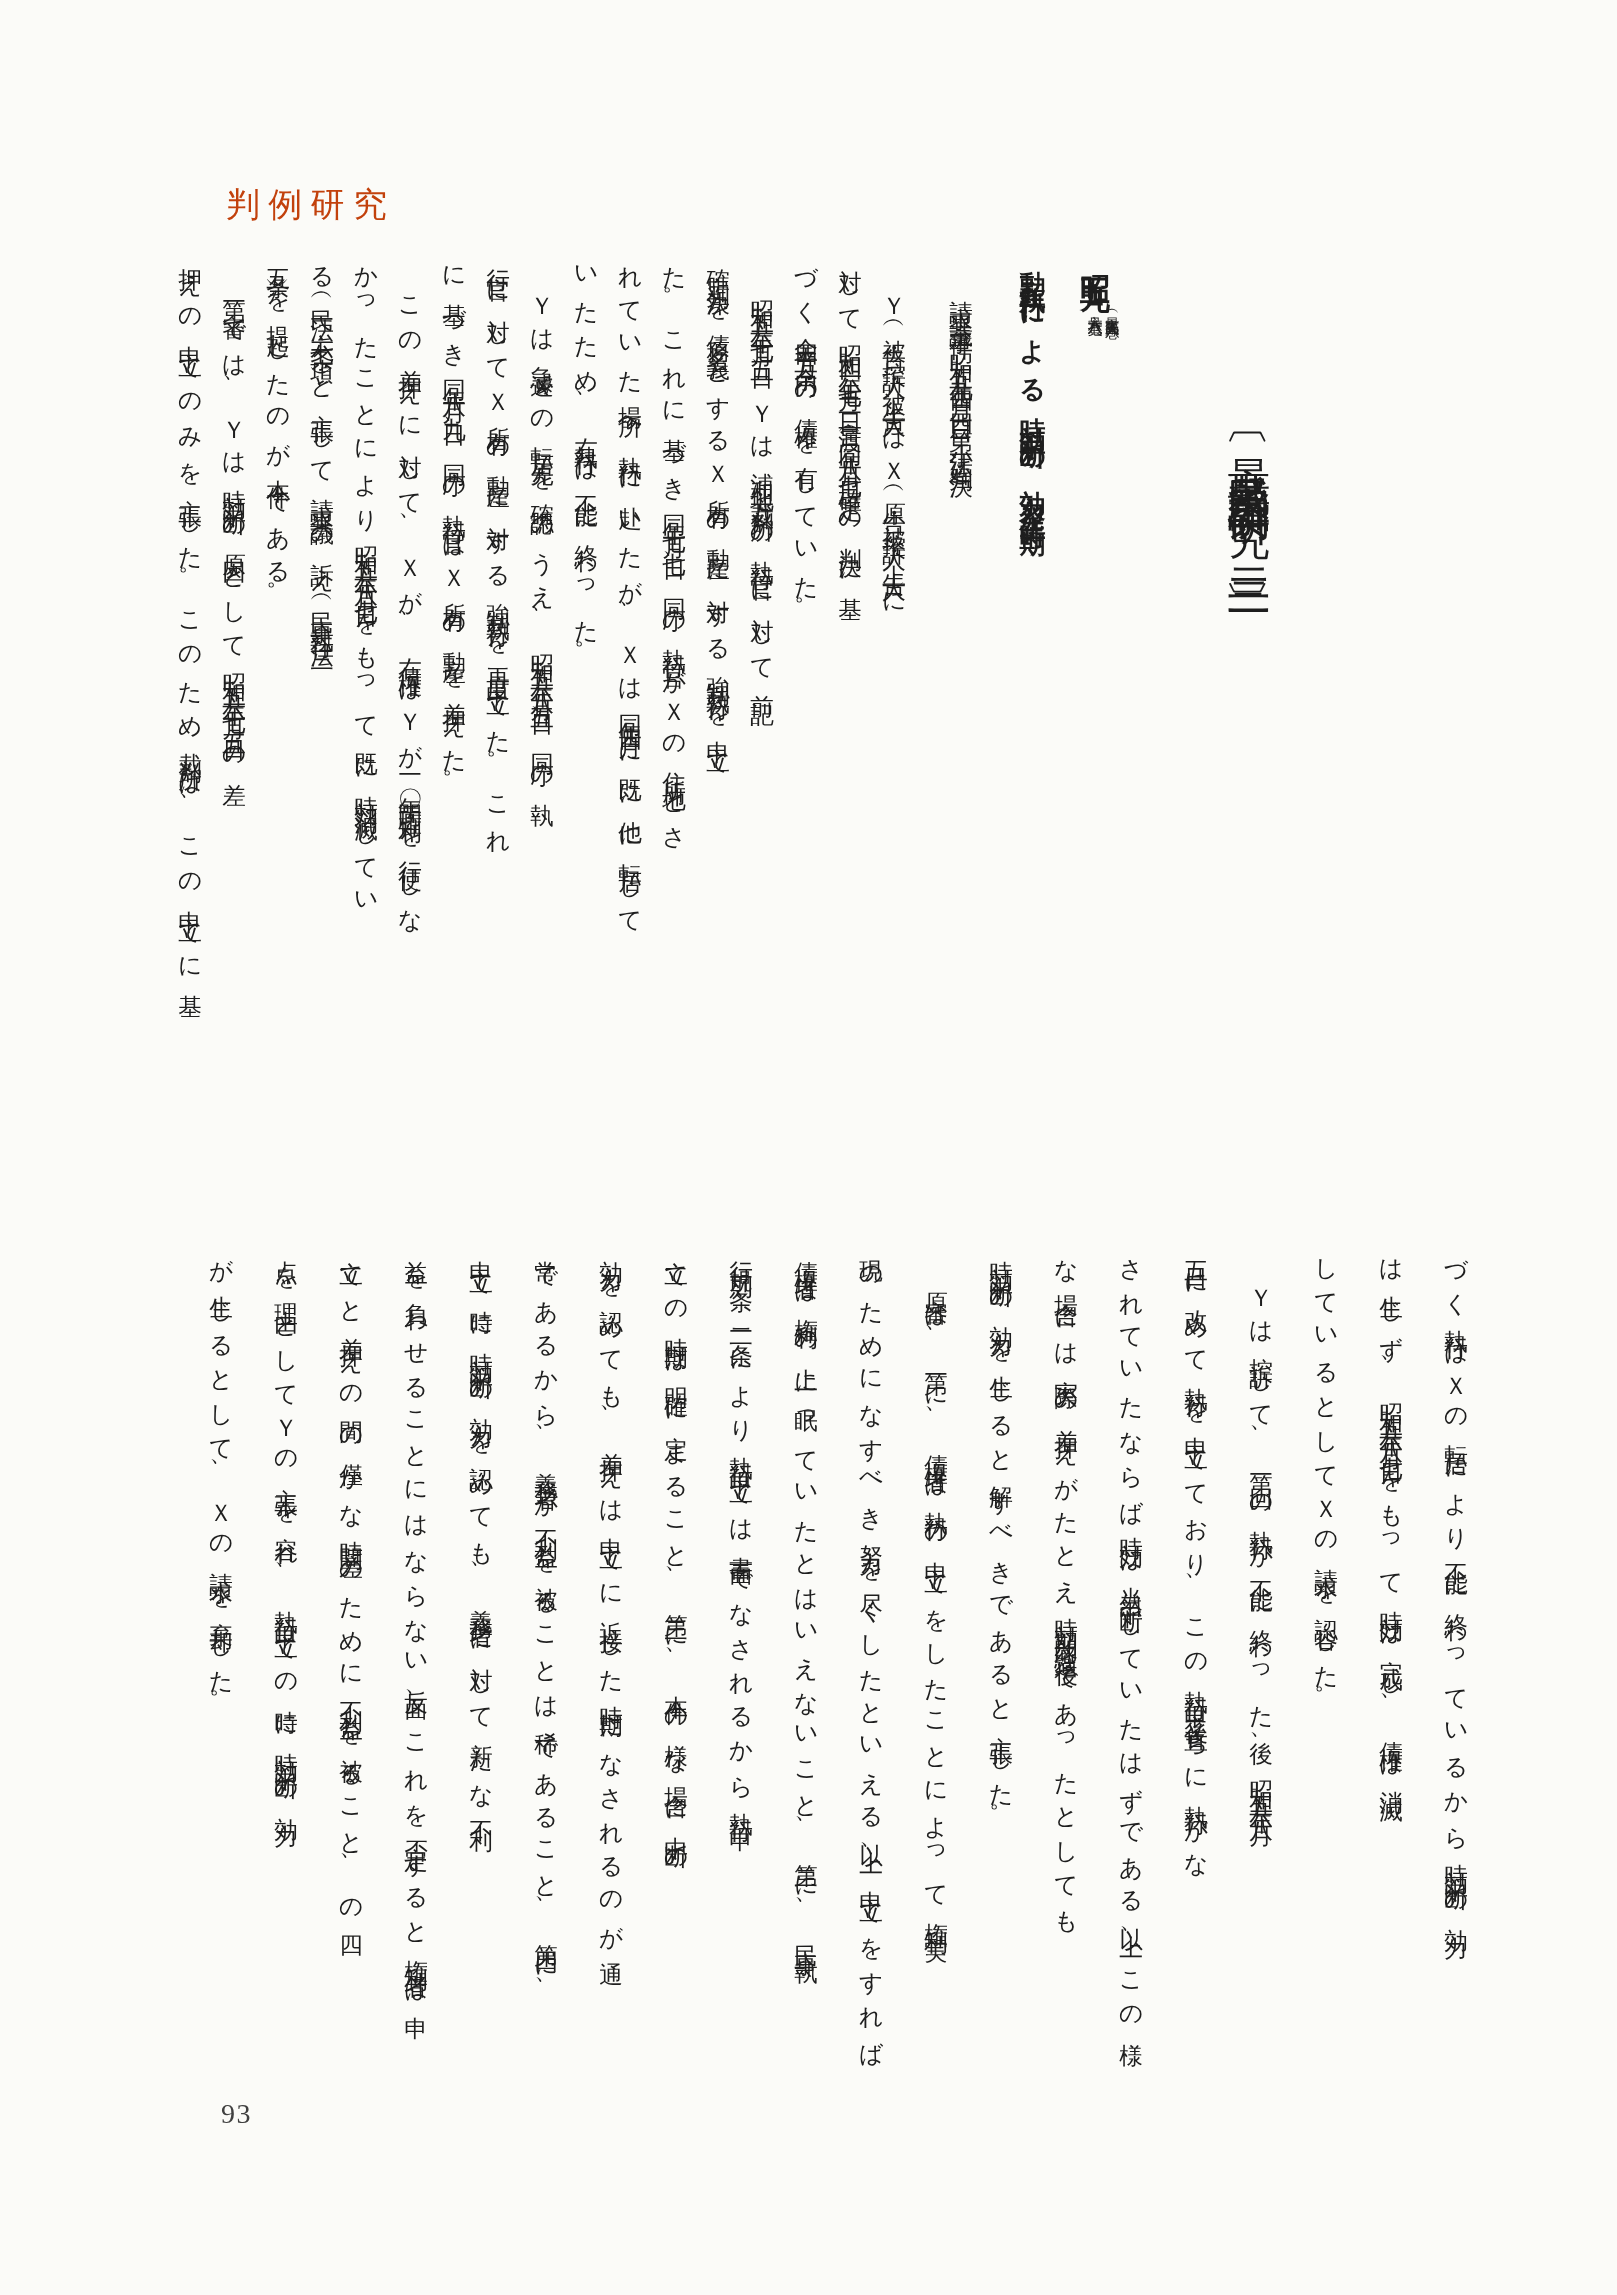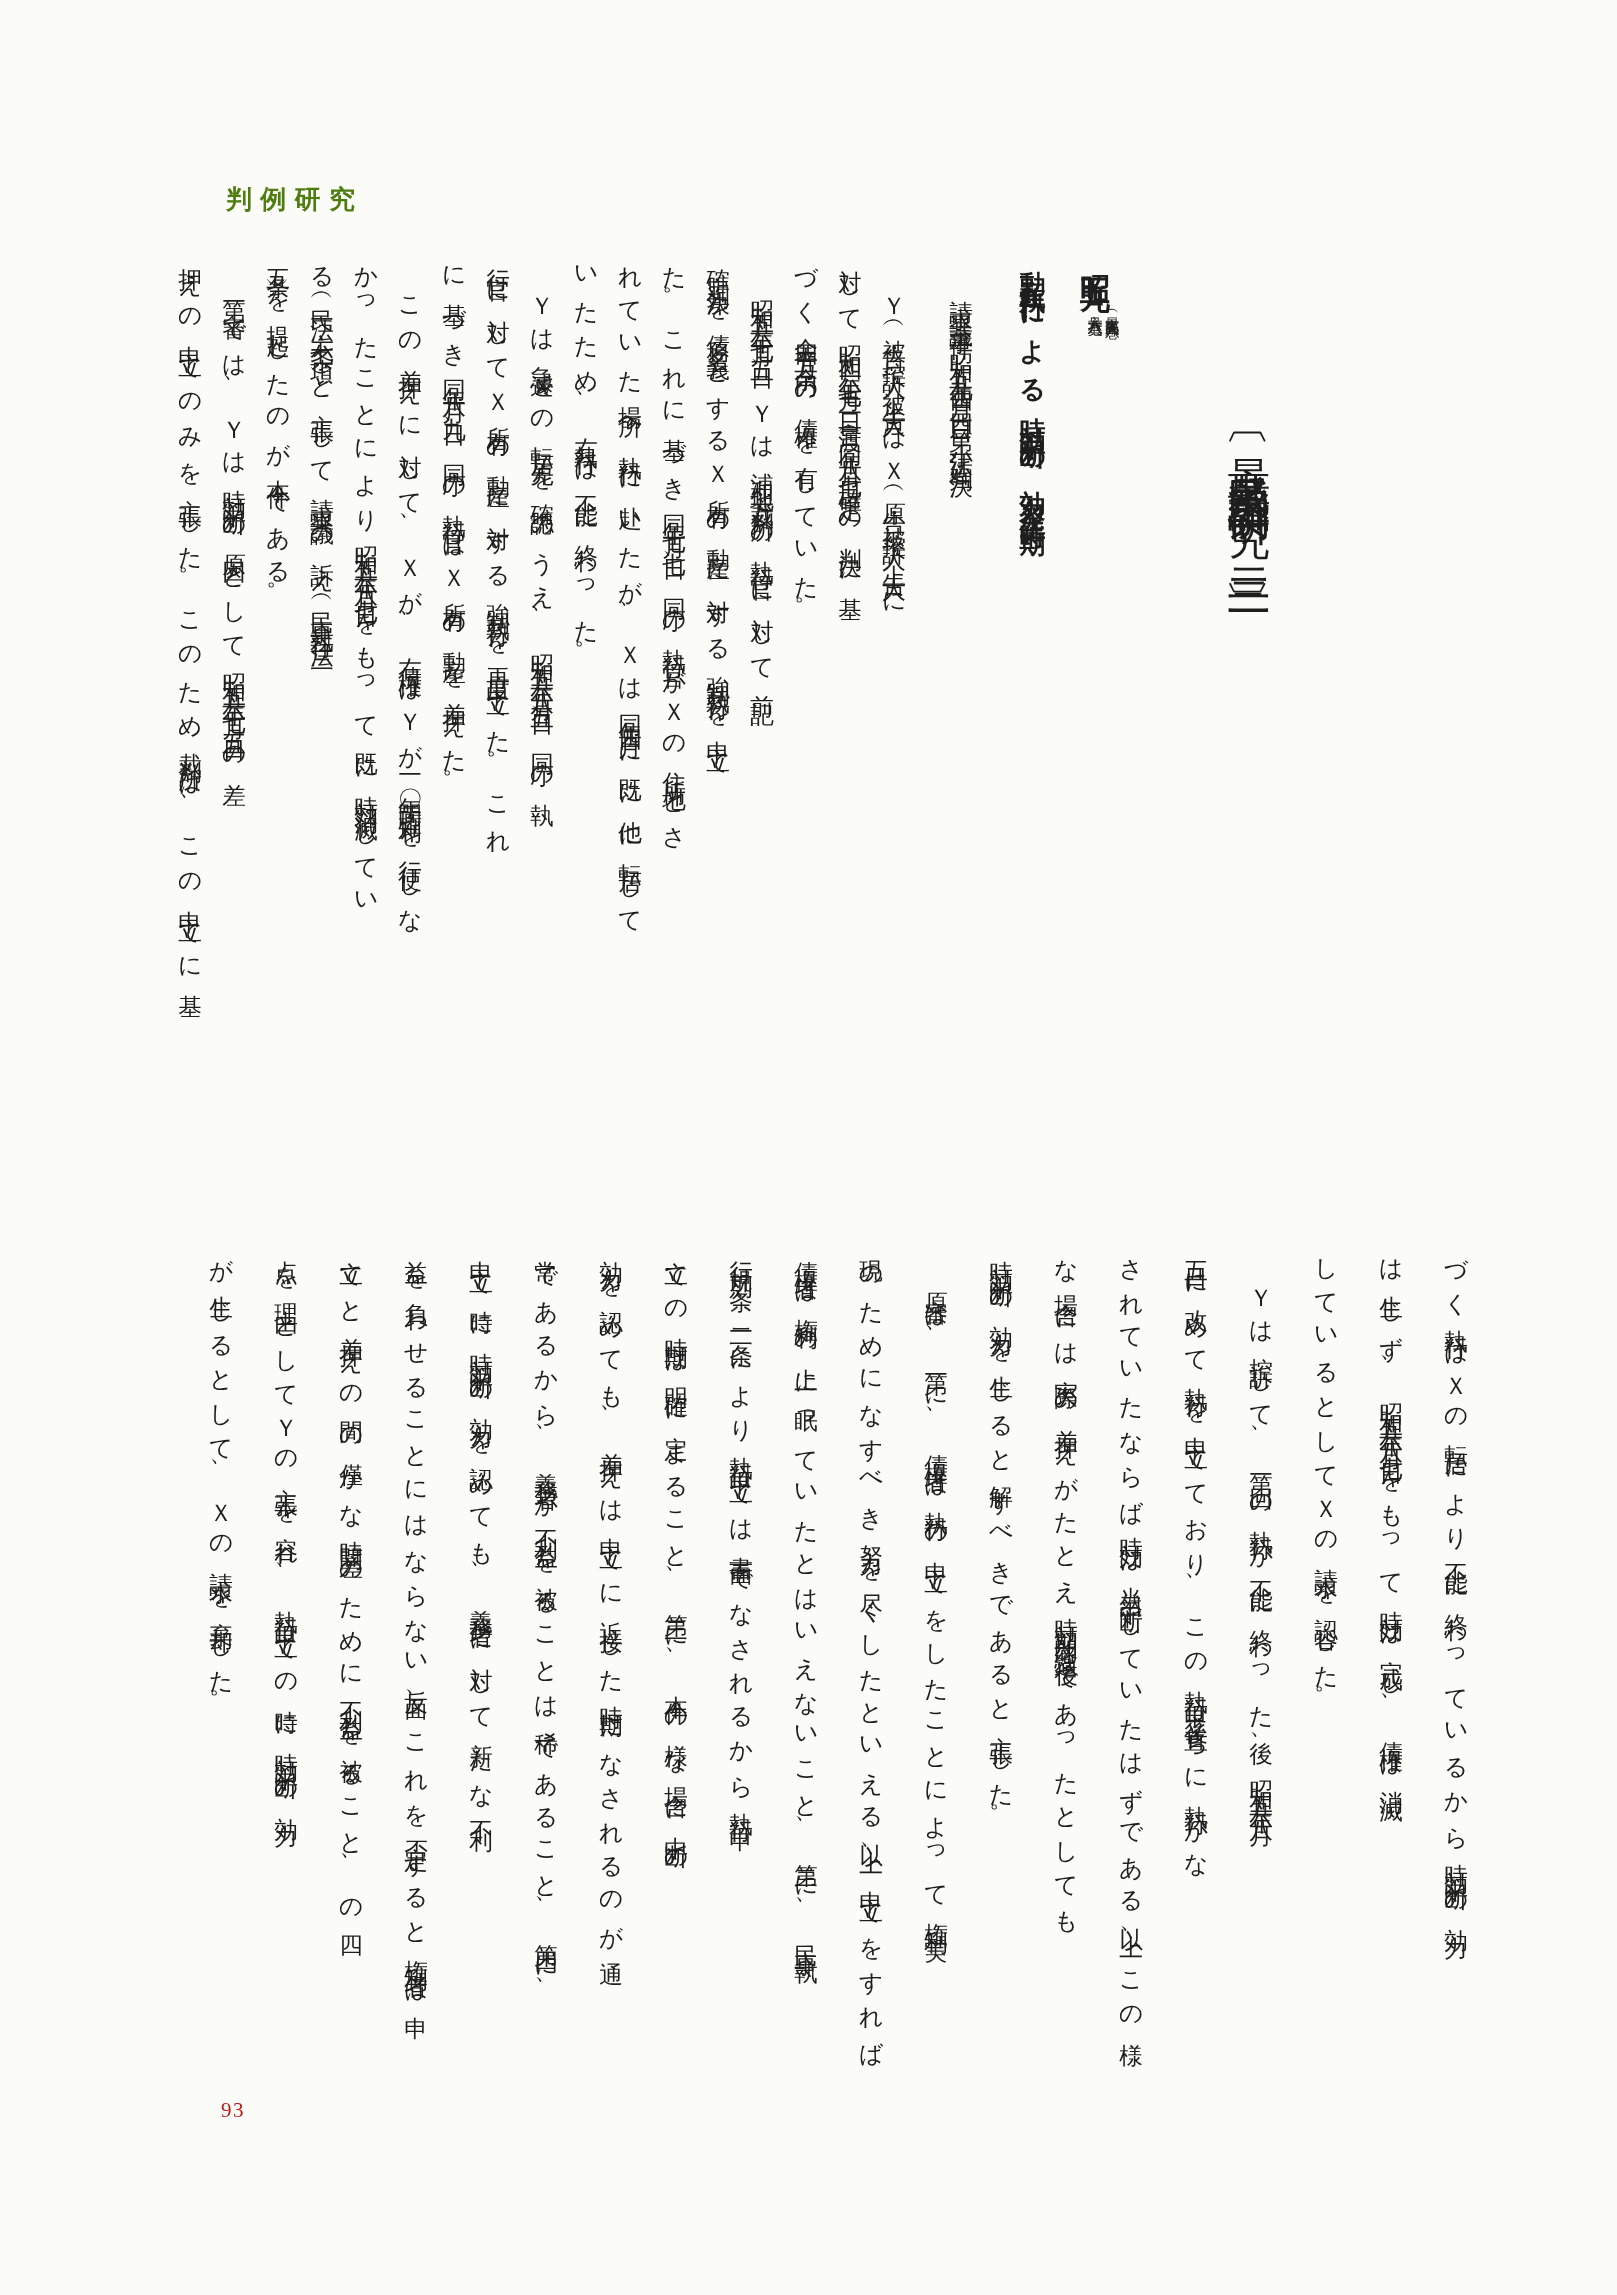--- a/index.html
+++ b/index.html
@@ -8,21 +8,21 @@
     position:relative;
     width:1617px; height:2295px;
     margin:0 auto;
     background:var(--paper,#fbfbf8);
     color:var(--ink,#1e1e1e);
     font-family:"Liberation Serif", serif;
     overflow:hidden;
   }
   .running-header {
     position:absolute; top:182px; left:226px;
-    font-size:26px; letter-spacing:8.3px; color:#4d7c0f;font-weight:bold;
+    font-size:34px; letter-spacing:8.3px; color:#c2410c;
   }
   .vblock {
     position:absolute;
     writing-mode:vertical-rl;
     text-orientation:mixed;
     height:986px;
   }
   .vblock.upper { top:250px; right:340px; }
   .vblock.lower { top:1242px; right:129px; }
 
@@ -55,21 +55,21 @@
     white-space:nowrap;
   }
   .cols { display:block; }
   .bodycol {
     font-size:23.6px; letter-spacing:7.6px; line-height:44px;
     white-space:nowrap;
   }
   .lower-col { line-height:65px; }
   .pagenum {
     position:absolute; left:221px; top:2098px;
-    font-size:21px; color:#b91c1c; letter-spacing:1.4px;text-align:right;
+    font-size:28px; color:#404040; letter-spacing:1.4px;text-align:right;
   }
 </style>
 </head>
 <body>
 
 <div class="page">
 
   <div class="running-header">判例研究</div>
 
   <section class="vblock upper">

